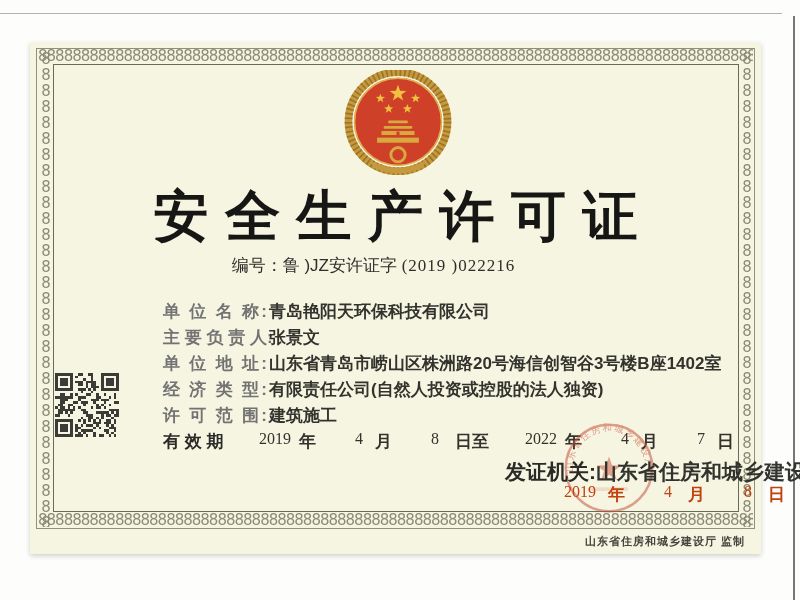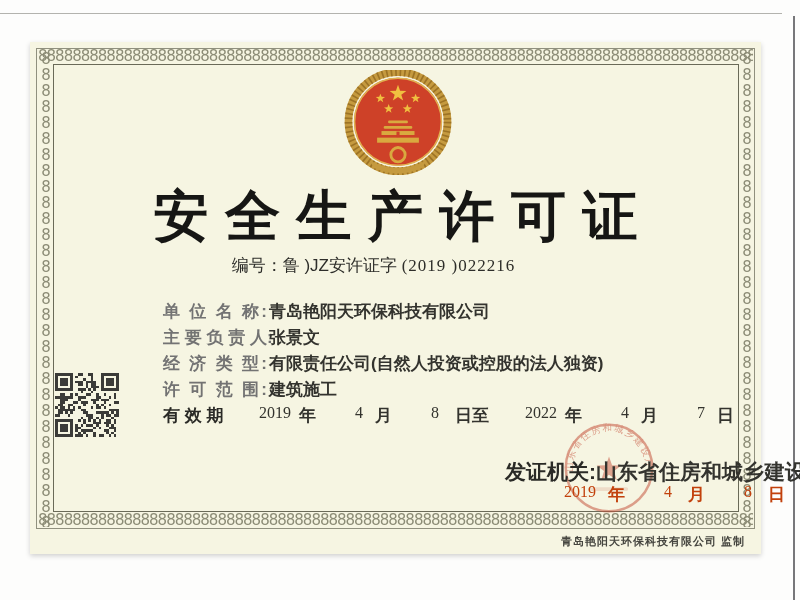--- a/index.html
+++ b/index.html
@@ -88,20 +88,23 @@
     <div class="title">安全生产许可证</div>
 
     <div class="serial"><span>编号：</span><span>鲁 )JZ安许证字 </span><span class="digits">(2019 )</span><span class="digits">022216</span></div>
 
     <div class="fields">
       <div class="frow">
         <span class="flabel">单 位 名 称:</span><span class="fvalue">青岛艳阳天环保科技有限公司</span>
       </div>
       <div class="frow">
         <span class="flabel">主 要 负 责 人:</span><span class="fvalue">张景文</span>
+      </div>
+      <div class="frow">
+        <span class="flabel">单 位 地 址:</span><span class="fvalue">山东省青岛市崂山区株洲路20号海信创智谷3号楼B座1402室</span>
       </div>
       <div class="frow">
         <span class="flabel">经 济 类 型:</span><span class="fvalue">有限责任公司(自然人投资或控股的法人独资)</span>
       </div>
       <div class="frow">
         <span class="flabel">许 可 范 围:</span><span class="fvalue">建筑施工</span>
       </div>
       <div class="frow">
         <span class="vlabel">有 效 期</span><span class="num">2019</span><span class="unit g8">年</span><span class="num g3">4</span><span class="unit g12">月</span><span class="num g3">8</span><span class="unit g16">日至</span><span class="num">2022</span><span class="unit g8">年</span><span class="num g3">4</span><span class="unit g12">月</span><span class="num g3">7</span><span class="unit g12">日</span>
       </div>
@@ -318,15 +321,15 @@
         <rect x="1" y="1" width="5" height="5" fill="#f6f5e2"></rect>
         <rect x="2" y="2" width="3" height="3" fill="#3b3b38"></rect>
         <rect x="18" y="0" width="7" height="7" fill="#3b3b38"></rect>
         <rect x="19" y="1" width="5" height="5" fill="#f6f5e2"></rect>
         <rect x="20" y="2" width="3" height="3" fill="#3b3b38"></rect>
         <rect x="0" y="18" width="7" height="7" fill="#3b3b38"></rect>
         <rect x="1" y="19" width="5" height="5" fill="#f6f5e2"></rect>
         <rect x="2" y="20" width="3" height="3" fill="#3b3b38"></rect>
       </svg>
 
-    <div class="footer-note">青岛艳阳天环保科技有限公司 监制</div>
+    <div class="footer-note">山东省住房和城乡建设厅 监制</div>
   </div>
 </div>
 
 </body></html>

